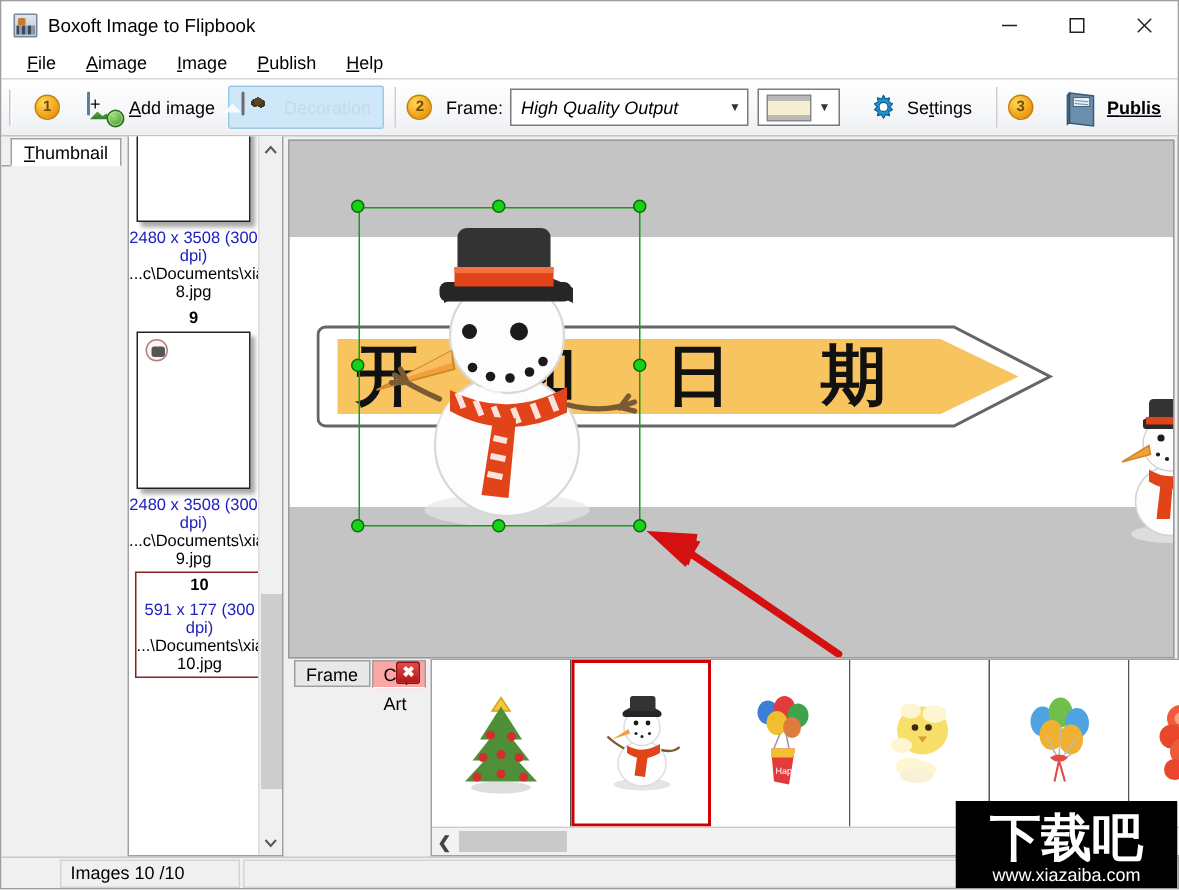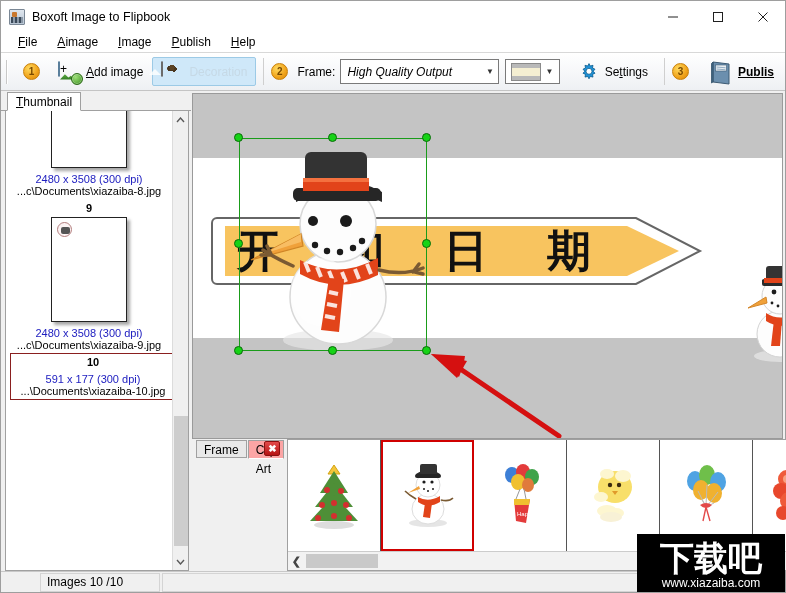--- a/index.html
+++ b/index.html
@@ -140,21 +140,21 @@
     width:30px;height:18px;border:1px solid #8a8a8a;
     background:linear-gradient(#b9b9b9 0 22%,#f5efd2 22% 78%,#b9b9b9 78% 100%);
     margin-left:2px;
   }
 
   
   .body { flex:1; display:flex; min-height:0; }
 
   
   .left {
-    width:190px; flex:0 0 190px; display:flex; flex-direction:column;
+    width:190px; flex:0 0 190px; display:flex; flex-direction:row;
     background:#f0f0f0;
   }
   .tabstrip {
     height:20px; flex:0 0 20px; display:flex; align-items:flex-end;
     background:#f0f0f0; padding-left:6px;
     border-bottom:1px solid #a0a0a0;
   }
   .tab {
     height:19px; padding:0 8px; font-size:12px; line-height:19px;
     background:#ffffff; border:1px solid #a0a0a0; border-bottom:1px solid #fff;

